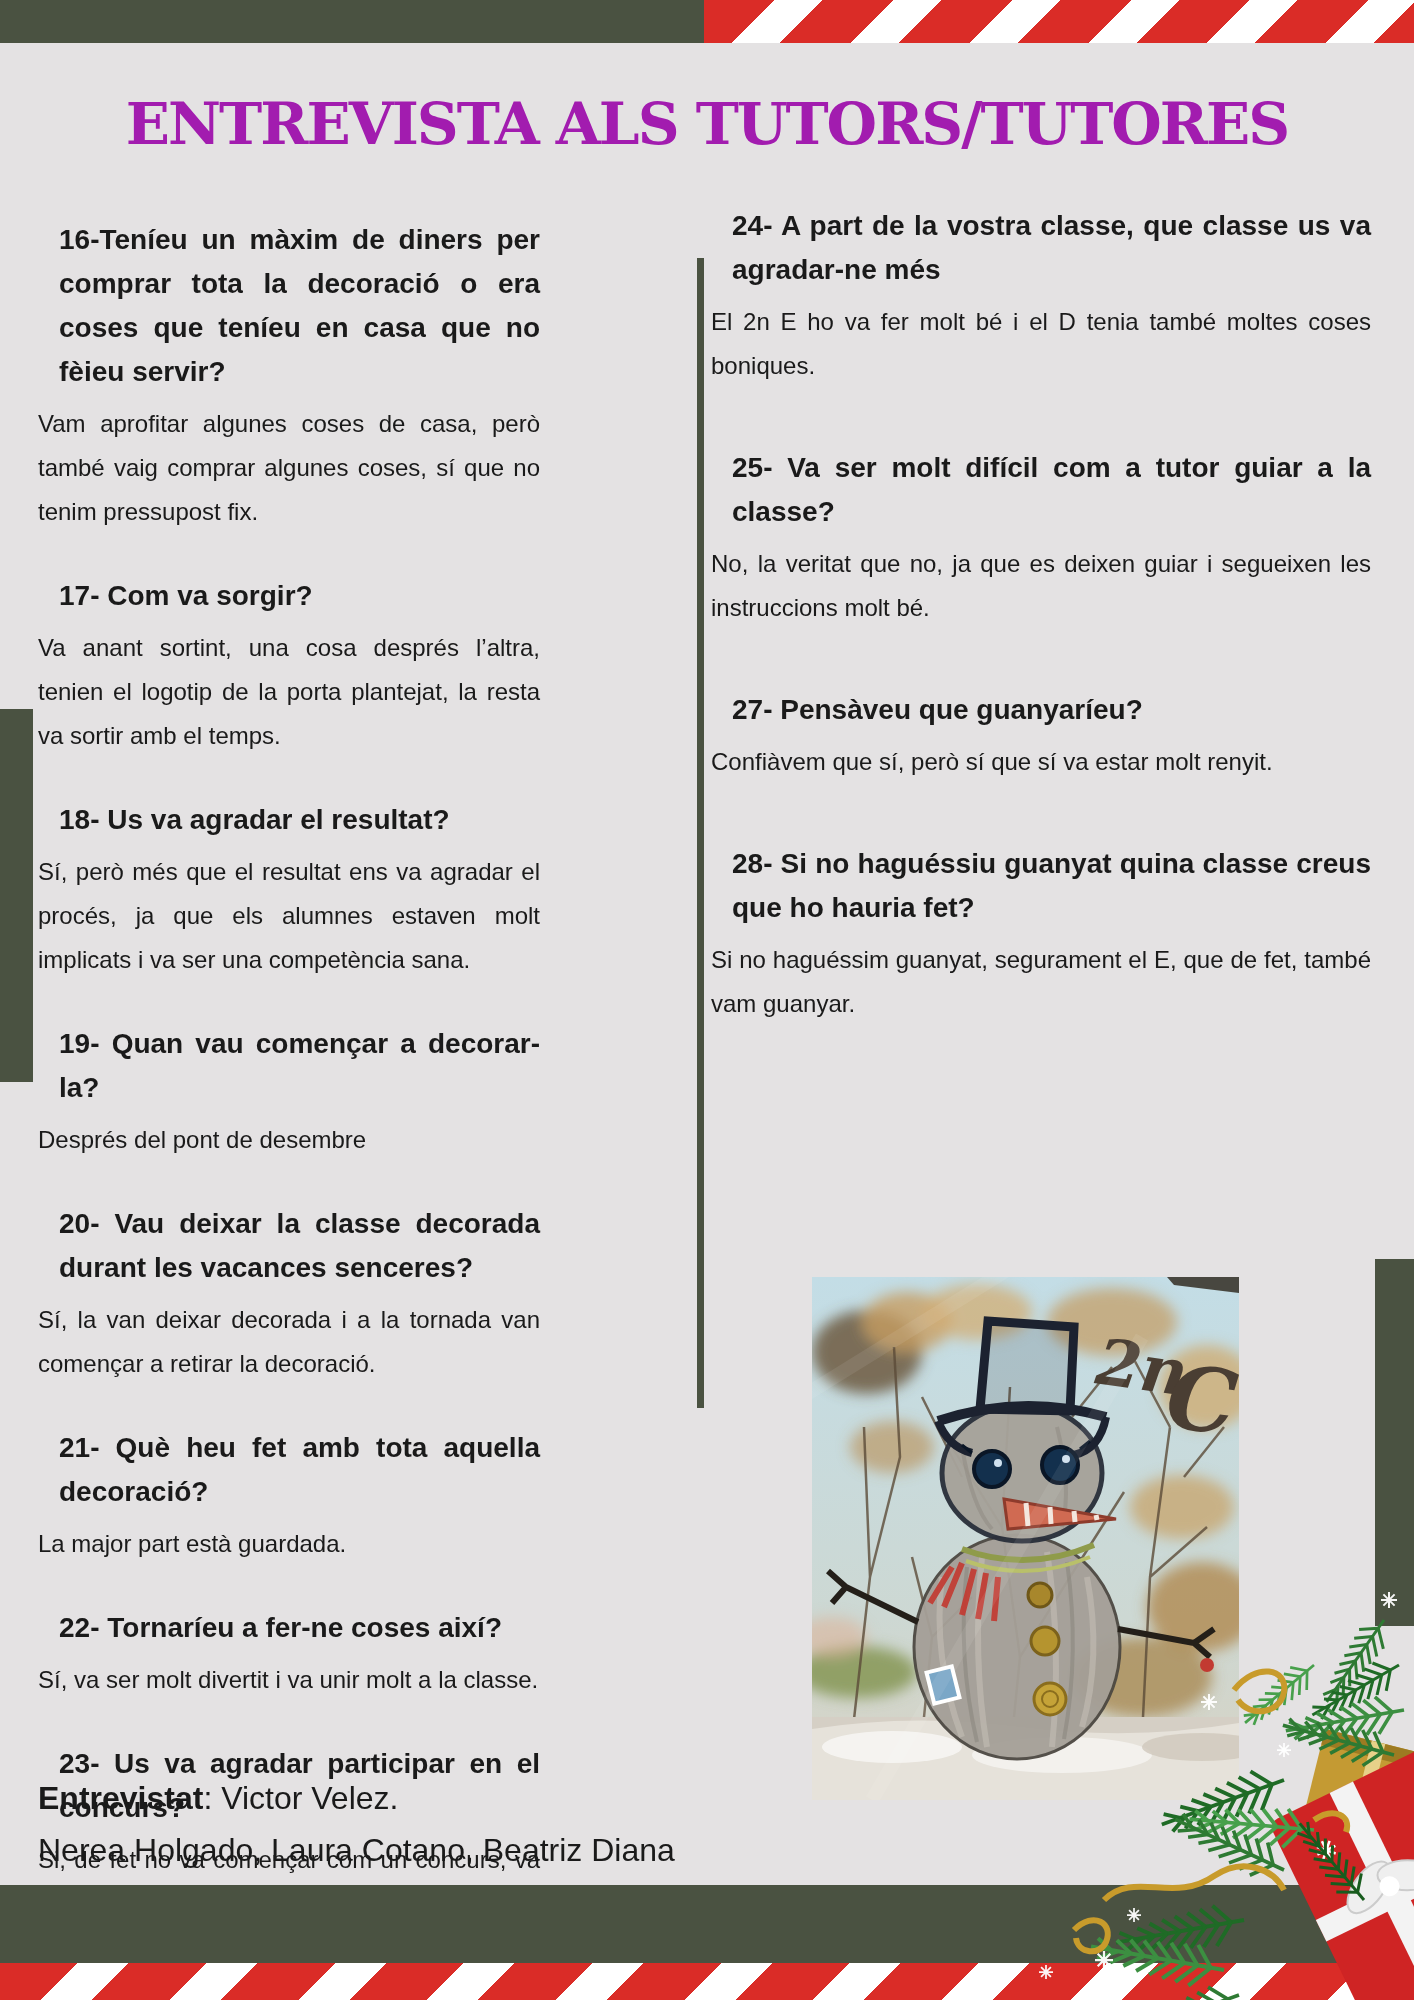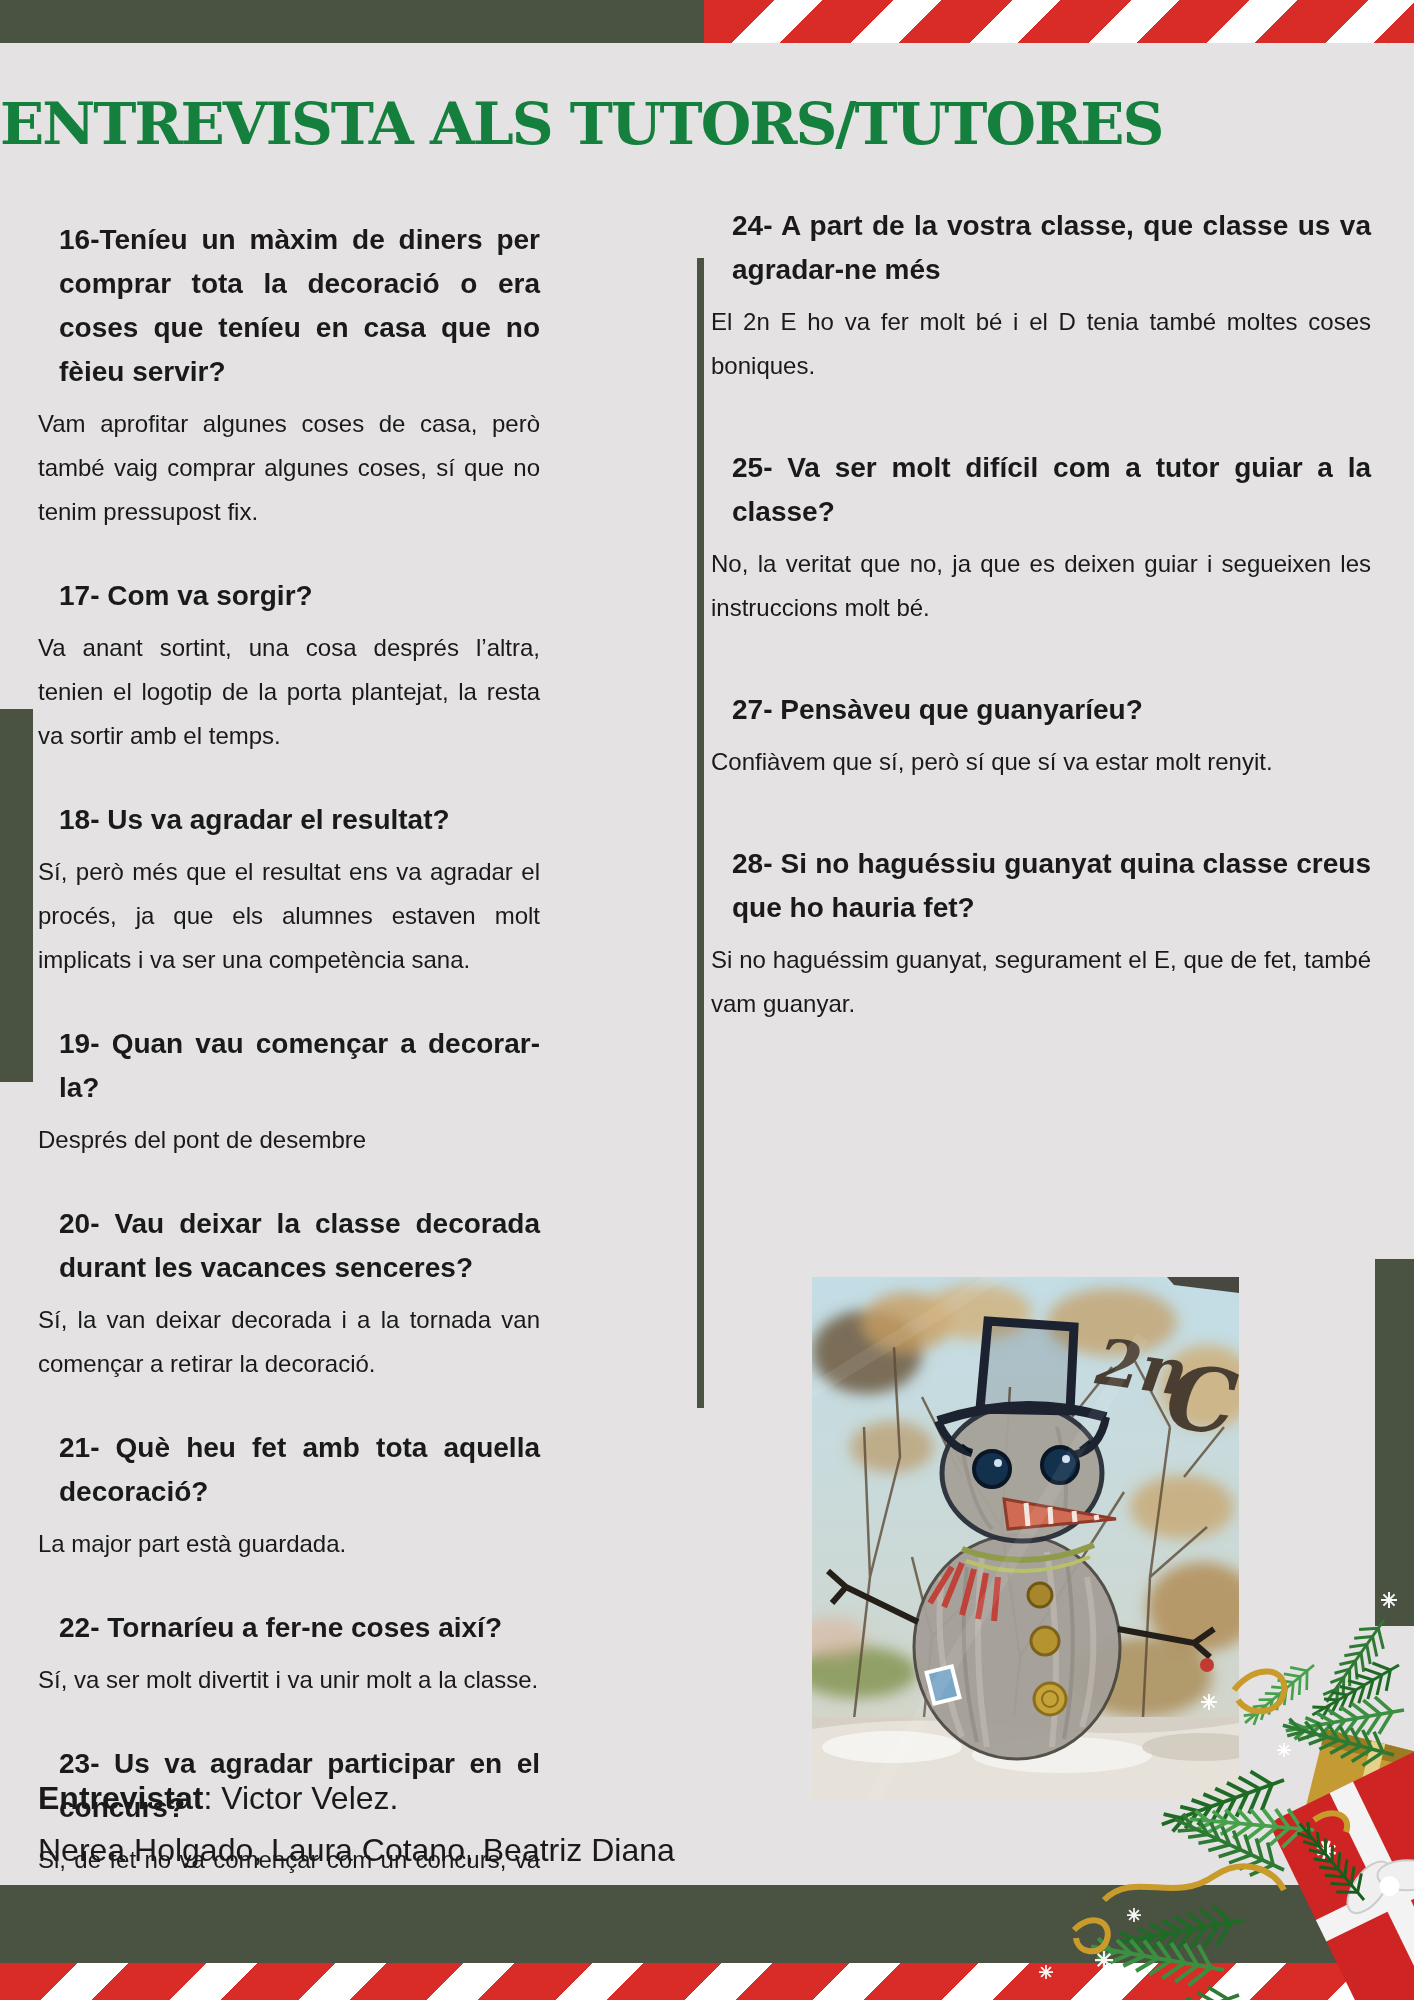--- a/index.html
+++ b/index.html
@@ -7,23 +7,23 @@
     position:relative;width:1414px;height:2000px;margin:0 auto;
     background:#e4e2e3;overflow:hidden;
     font-family:"Liberation Sans",sans-serif;color:#1a1a1a;
   }
   
   .top-olive{position:absolute;left:0;top:0;width:704px;height:43px;background:#4a5241;}
   .top-stripes{position:absolute;left:704px;top:0;right:0;height:43px;
     background:repeating-linear-gradient(135deg,#da2c27 0 50px,#ffffff 50px 84px);}
   
   .title{
-    position:absolute;top:92px;left:0;width:100%;text-align:left;
+    position:absolute;top:92px;left:0;width:100%;text-align:center;
     font-family:"DejaVu Serif",serif;font-weight:700;font-size:58px;line-height:64px;
-    letter-spacing:-2px;color:#15803d;white-space:nowrap;
+    letter-spacing:-2px;color:#a21caf;white-space:nowrap;
   }
   
   .col{position:absolute;}
   .col-left{left:38px;top:218px;width:502px;}
   .col-right{left:711px;top:204px;width:660px;}
   .qa{margin:0 0 40px 0;}
   .col-right .qa{margin-bottom:58px;}
   .q{font-weight:700;font-size:28px;line-height:44px;text-align:justify;margin-left:21px;}
   .a{font-weight:400;font-size:24px;line-height:44px;text-align:justify;margin-top:8px;}
   .divider{position:absolute;left:697px;top:258px;width:7px;height:1150px;background:#4a5241;}

